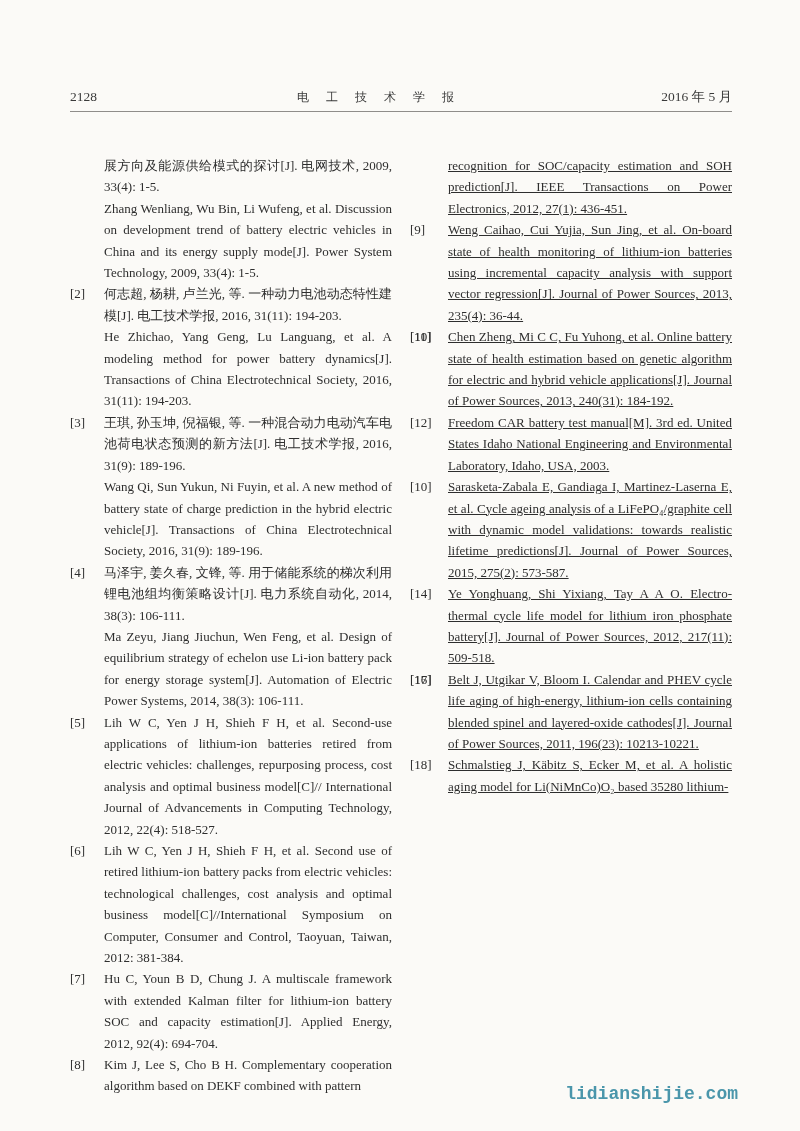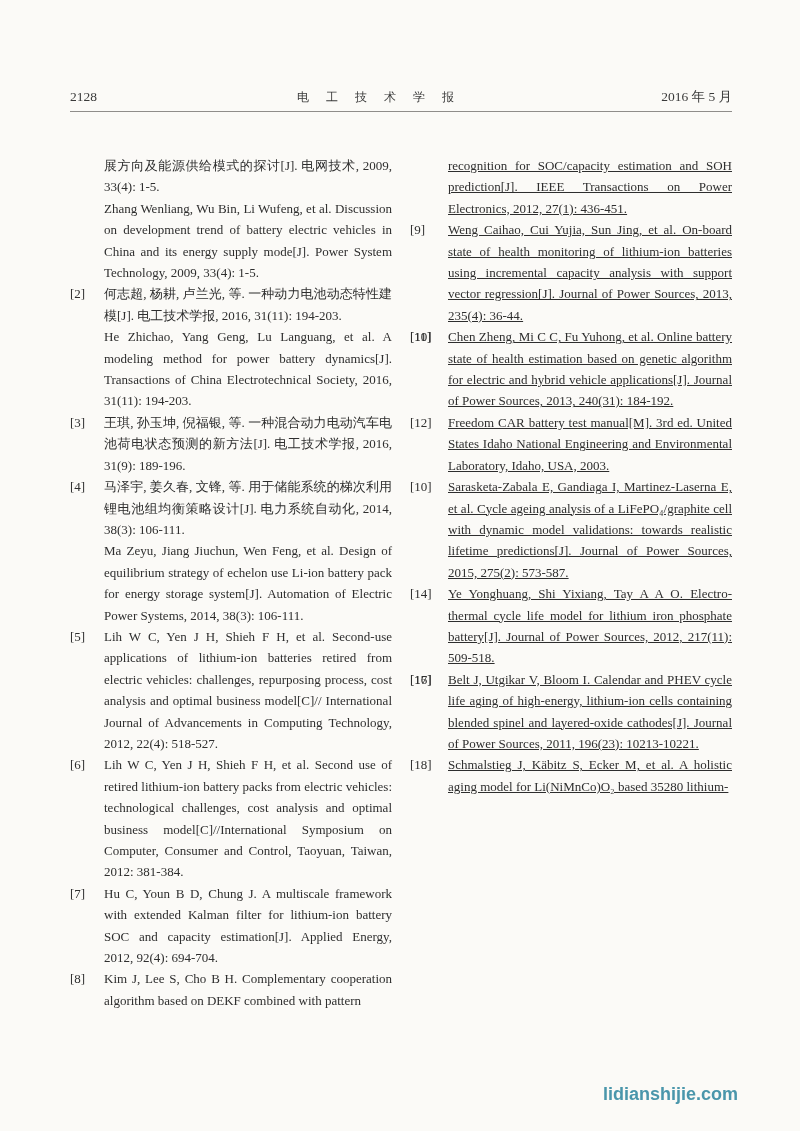--- a/index.html
+++ b/index.html
@@ -53,21 +53,21 @@
     color: #6e6e6e;
     letter-spacing: 2px;
     font-family: "Liberation Sans", "DejaVu Sans", sans-serif;
     margin-top: 47px;
   }
   .footer-site {
     position: absolute;
     right: 62px; top: 1084px;
     font-size: 18px;
     font-weight: 600;
-    font-family: Liberation Sans, sans-serif;
+    font-family: Liberation Mono, monospace;
   }
 </style>
 </head>
 <body>
 
 <div class="page">
 
   <div class="header">
     <span>2128</span>
     <span class="journal-title">电 工 技 术 学 报</span>
@@ -76,20 +76,21 @@
 
   <div class="header-rule"></div>
 
   <div class="columns">
     <div class="col col-left" id="left-col">
         <div class="ref-entry"><span class="ref-text">展方向及能源供给模式的探讨[J]. 电网技术, 2009, 33(4): 1-5.</span></div>
         <div class="ref-entry"><span class="ref-text">Zhang Wenliang, Wu Bin, Li Wufeng, et al. Discussion on development trend of battery electric vehicles in China and its energy supply mode[J]. Power System Technology, 2009, 33(4): 1-5.</span></div>
         <div class="ref-entry"><span class="ref-label">[2]</span><span class="ref-text">何志超, 杨耕, 卢兰光, 等. 一种动力电池动态特性建模[J]. 电工技术学报, 2016, 31(11): 194-203.</span></div>
         <div class="ref-entry"><span class="ref-text">He Zhichao, Yang Geng, Lu Languang, et al. A modeling method for power battery dynamics[J]. Transactions of China Electrotechnical Society, 2016, 31(11): 194-203.</span></div>
         <div class="ref-entry"><span class="ref-label">[3]</span><span class="ref-text">王琪, 孙玉坤, 倪福银, 等. 一种混合动力电动汽车电池荷电状态预测的新方法[J]. 电工技术学报, 2016, 31(9): 189-196.</span></div>
+        <div class="ref-entry"><span class="ref-text">Wang Qi, Sun Yukun, Ni Fuyin, et al. A new method of battery state of charge prediction in the hybrid electric vehicle[J]. Transactions of China Electrotechnical Society, 2016, 31(9): 189-196.</span></div>
         <div class="ref-entry"><span class="ref-label">[4]</span><span class="ref-text">马泽宇, 姜久春, 文锋, 等. 用于储能系统的梯次利用锂电池组均衡策略设计[J]. 电力系统自动化, 2014, 38(3): 106-111.</span></div>
         <div class="ref-entry"><span class="ref-text">Ma Zeyu, Jiang Jiuchun, Wen Feng, et al. Design of equilibrium strategy of echelon use Li-ion battery pack for energy storage system[J]. Automation of Electric Power Systems, 2014, 38(3): 106-111.</span></div>
         <div class="ref-entry"><span class="ref-label">[5]</span><span class="ref-text">Lih W C, Yen J H, Shieh F H, et al. Second-use applications of lithium-ion batteries retired from electric vehicles: challenges, repurposing process, cost analysis and optimal business model[C]// International Journal of Advancements in Computing Technology, 2012, 22(4): 518-527.</span></div>
         <div class="ref-entry"><span class="ref-label">[6]</span><span class="ref-text">Lih W C, Yen J H, Shieh F H, et al. Second use of retired lithium-ion battery packs from electric vehicles: technological challenges, cost analysis and optimal business model[C]//International Symposium on Computer, Consumer and Control, Taoyuan, Taiwan, 2012: 381-384.</span></div>
         <div class="ref-entry"><span class="ref-label">[7]</span><span class="ref-text">Hu C, Youn B D, Chung J. A multiscale framework with extended Kalman filter for lithium-ion battery SOC and capacity estimation[J]. Applied Energy, 2012, 92(4): 694-704.</span></div>
         <div class="ref-entry"><span class="ref-label">[8]</span><span class="ref-text">Kim J, Lee S, Cho B H. Complementary cooperation algorithm based on DEKF combined with pattern</span></div>
       </div>
     <div class="col col-right" id="right-col">
         <div class="ref-entry"><span class="ref-text">recognition for SOC/capacity estimation and SOH prediction[J]. IEEE Transactions on Power Electronics, 2012, 27(1): 436-451.</span></div>
         <div class="ref-entry"><span class="ref-label">[9]</span><span class="ref-text">Weng Caihao, Cui Yujia, Sun Jing, et al. On-board state of health monitoring of lithium-ion batteries using incremental capacity analysis with support vector regression[J]. Journal of Power Sources, 2013, 235(4): 36-44.</span></div>

